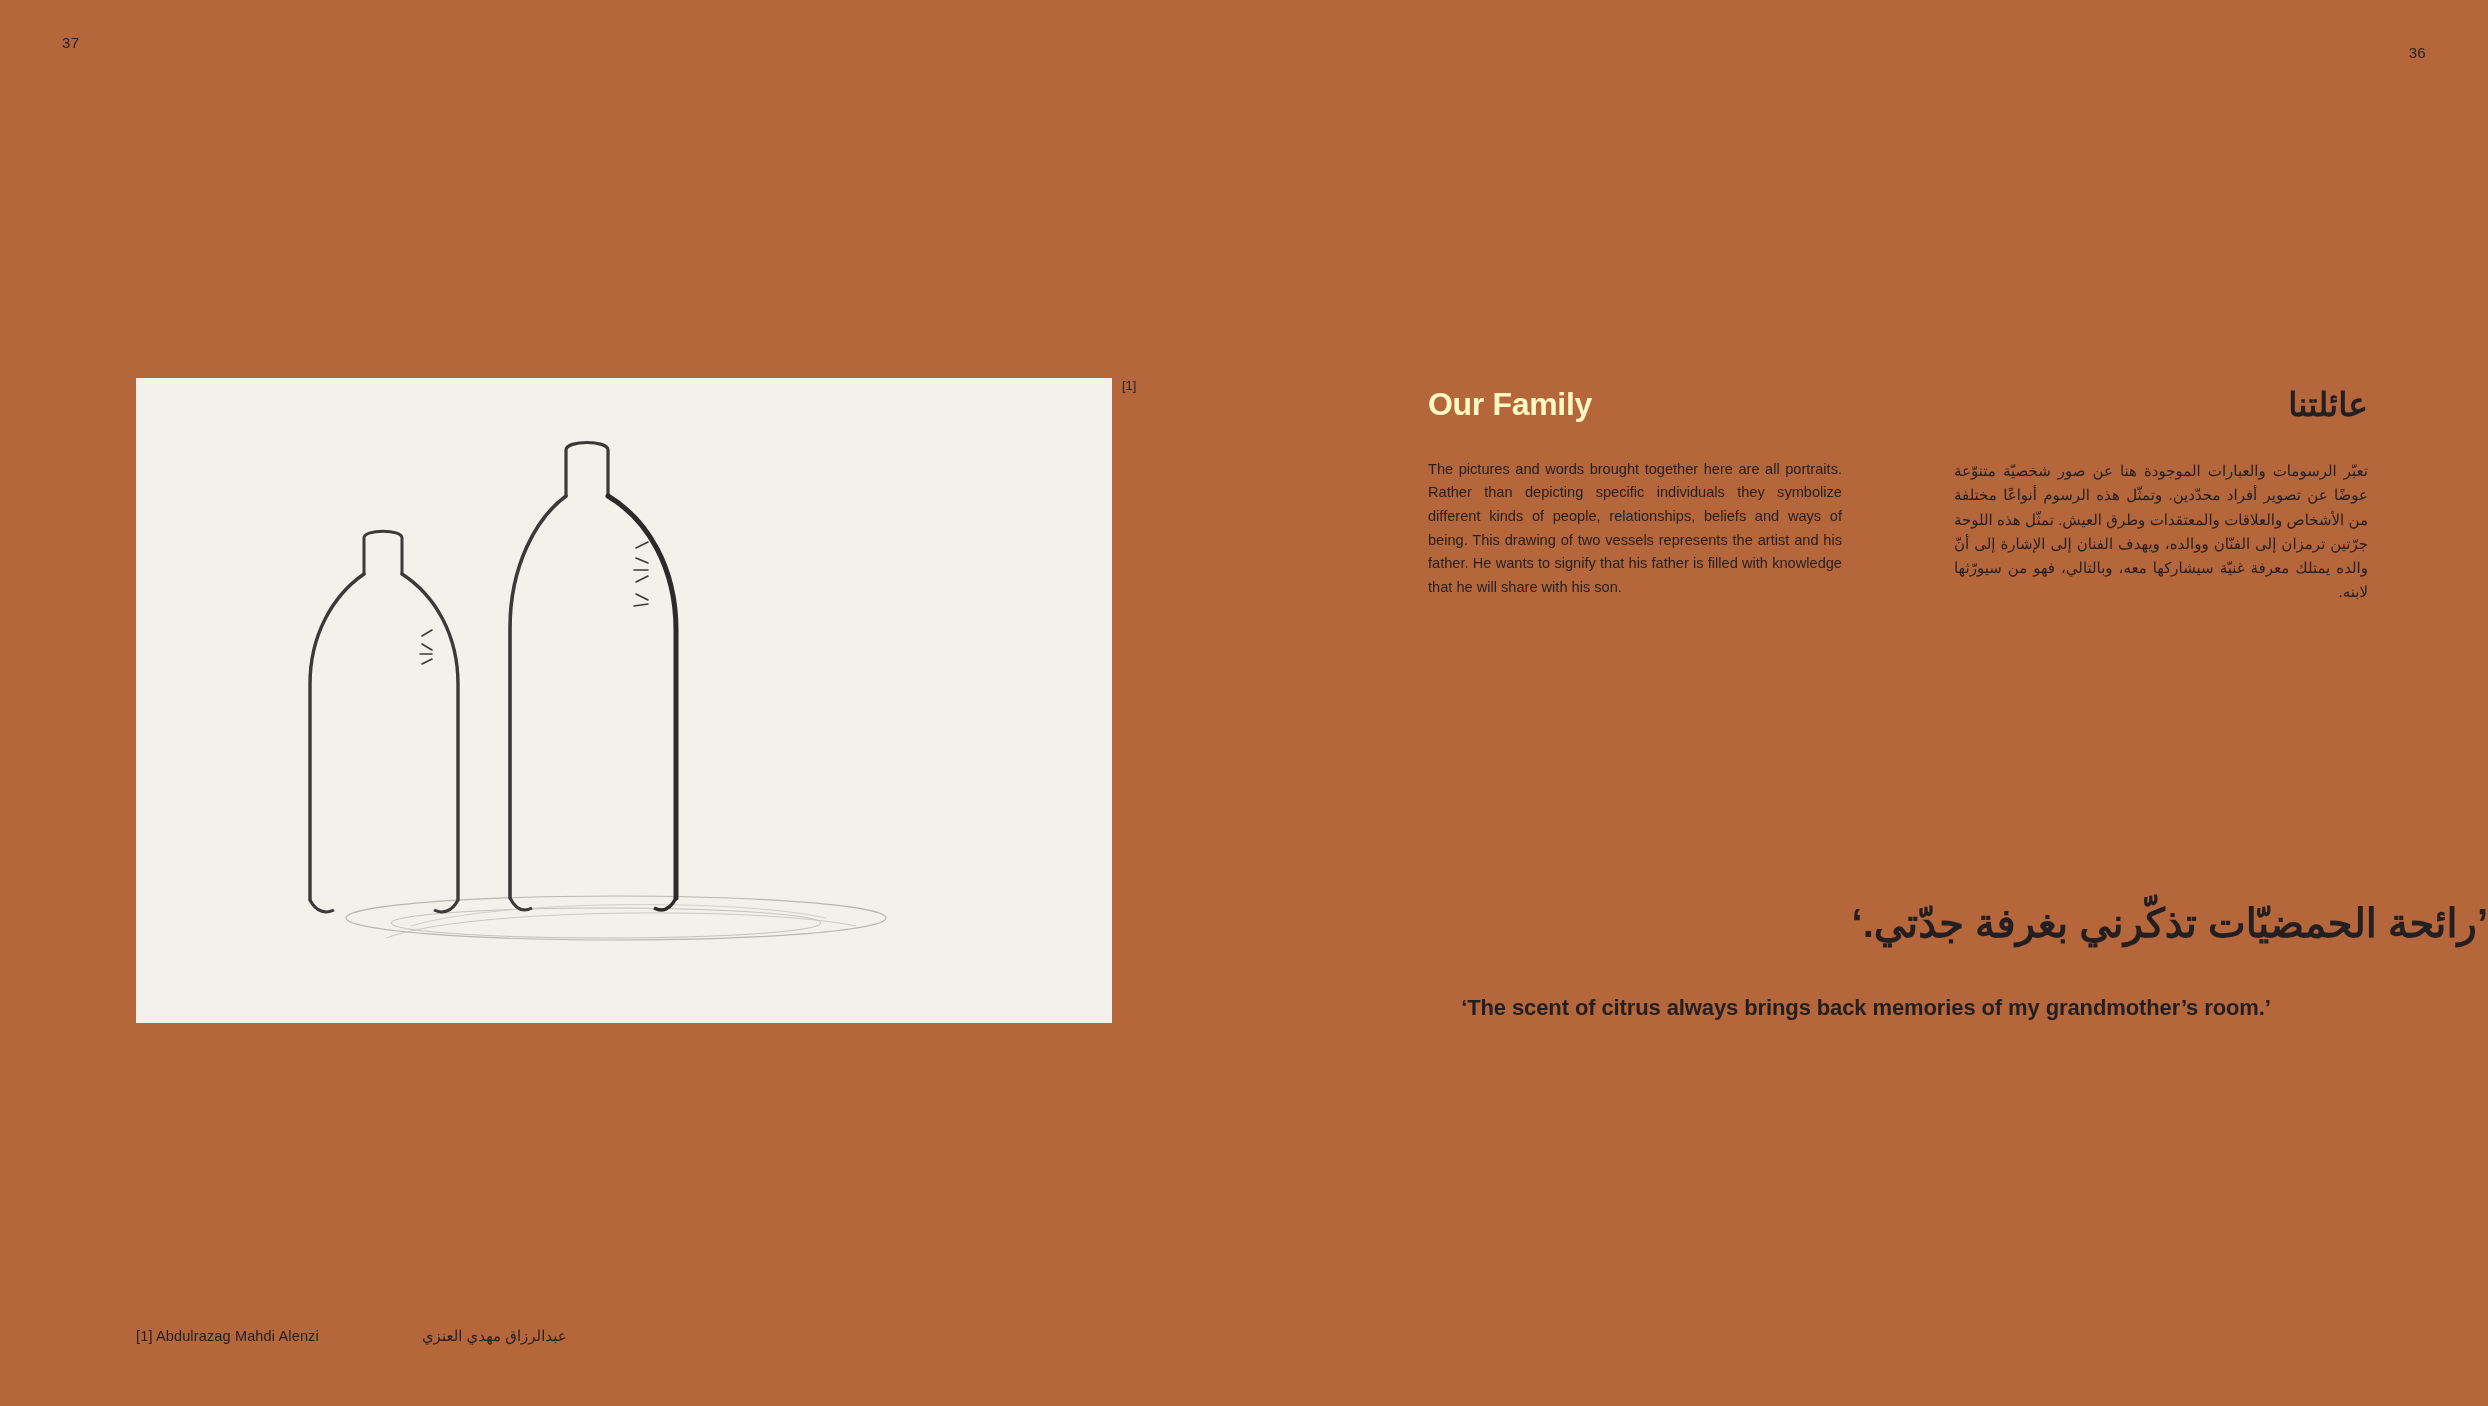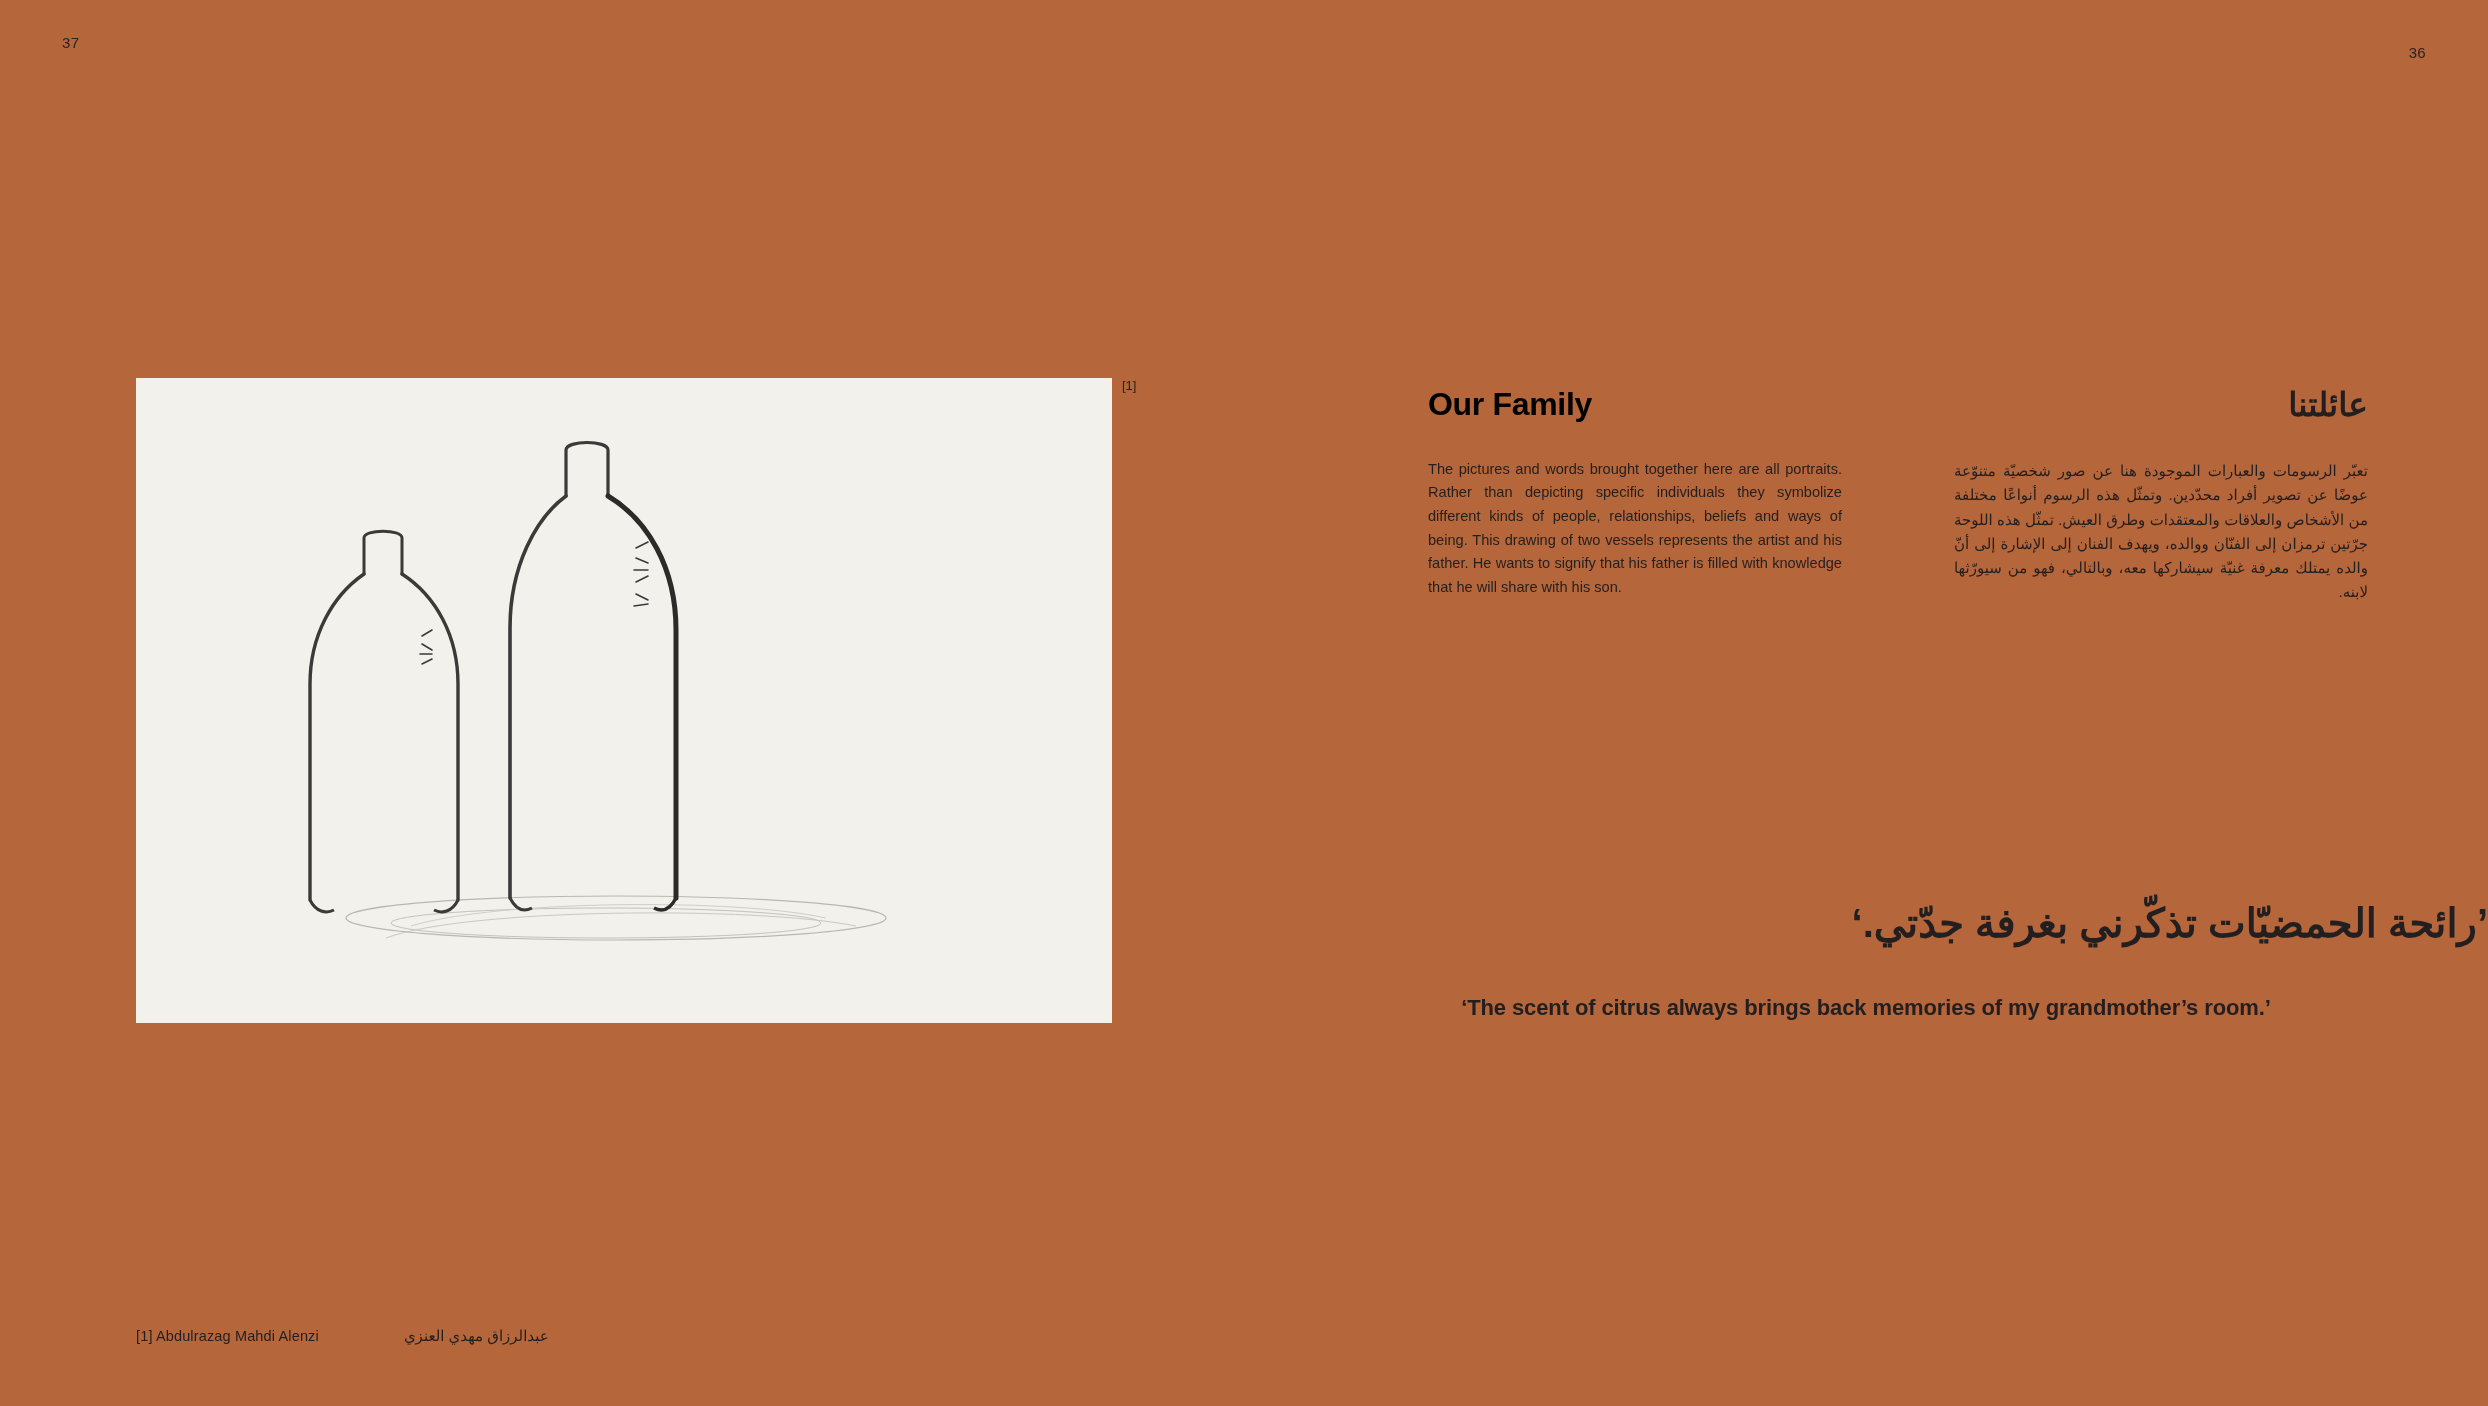--- a/index.html
+++ b/index.html
@@ -50,36 +50,36 @@
     color: #2a2320;
   }
 
   
   .credit {
     position: absolute;
     left: 136px;
     top: 1327px;
     display: flex;
     align-items: baseline;
-    gap: 72px;
+    gap: 90px;
   }
   .credit .en { font-size: 14.5px; color: #231f20; letter-spacing: 0.01em; }
   .credit .ar { font-size: 15px; color: #231f20; direction: rtl; margin-left: 13px; }
 
   
   .right-page { position: absolute; left: 1244px; top: 0; width: 1244px; height: 1406px; }
 
   .title-en {
     position: absolute;
     left: 184px;
     top: 365px;
     font-size: 32px;
     font-weight: 700;
     letter-spacing: -0.01em;
-    color: #000000;
+    color: #fef9c3;
   }
   .title-ar {
     position: absolute;
     right: 120px;
     top: 363px;
     font-size: 33px;
     font-weight: 700;
     direction: rtl;
     color: #231f20;
   }

